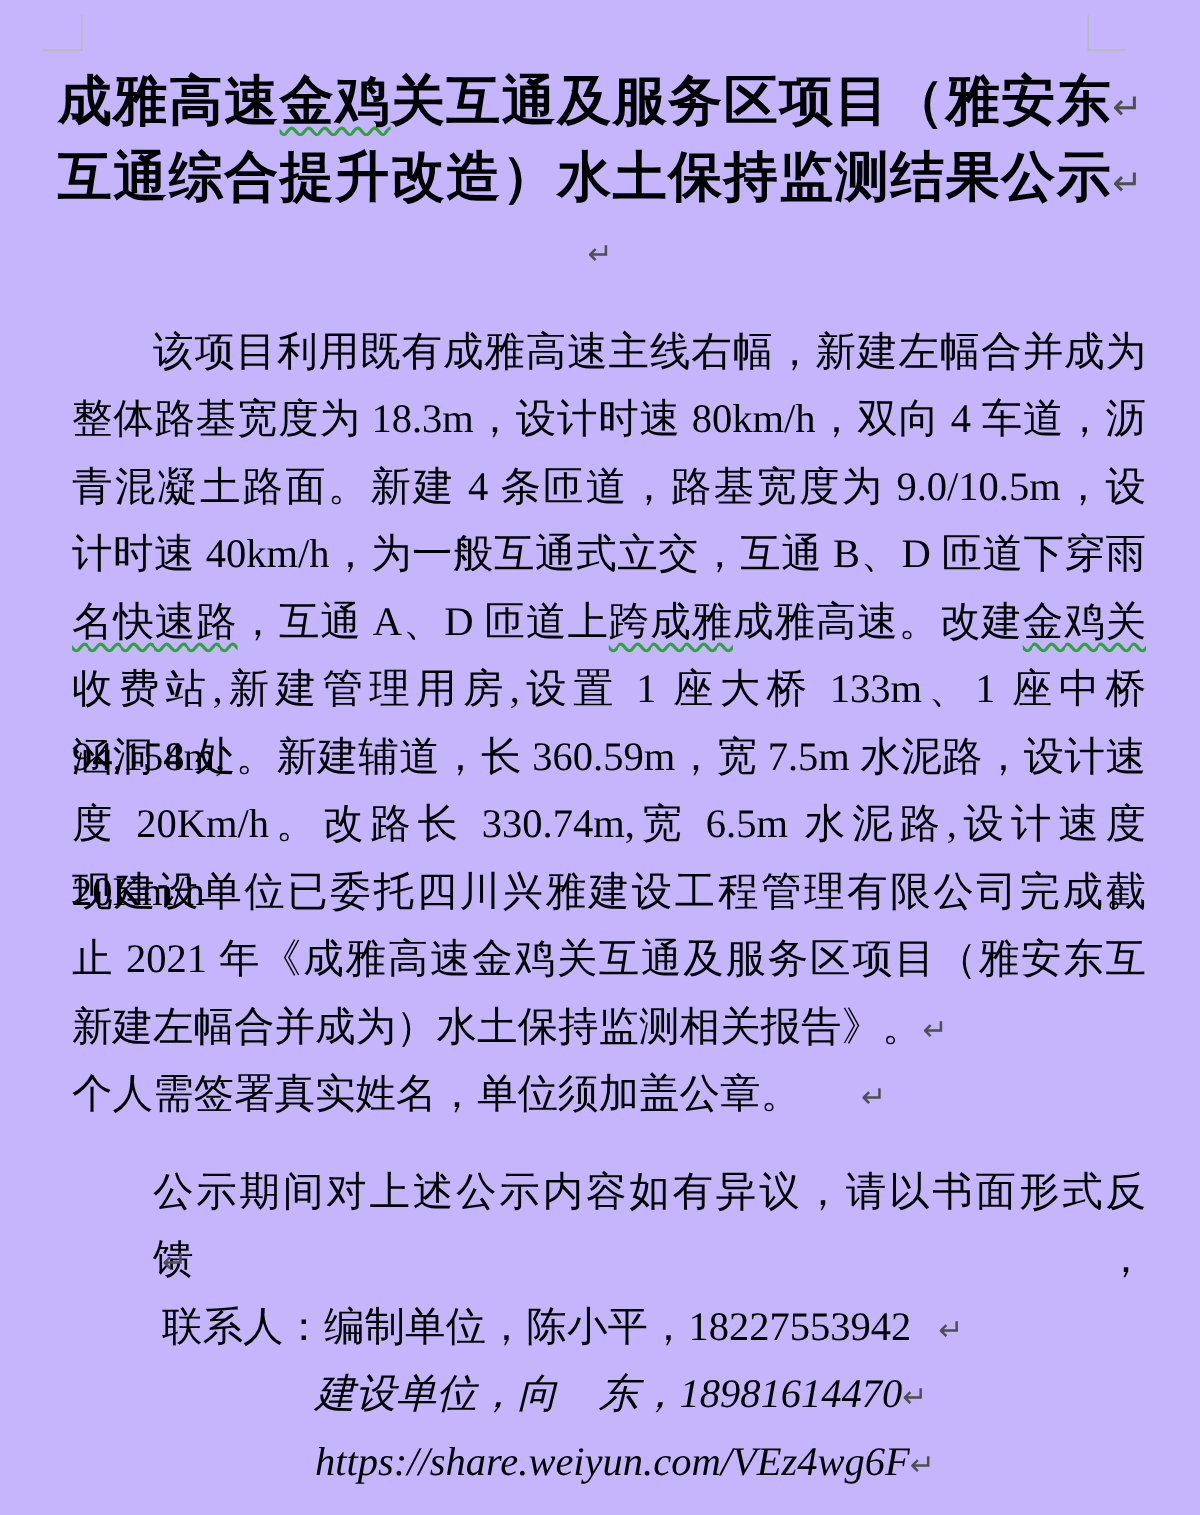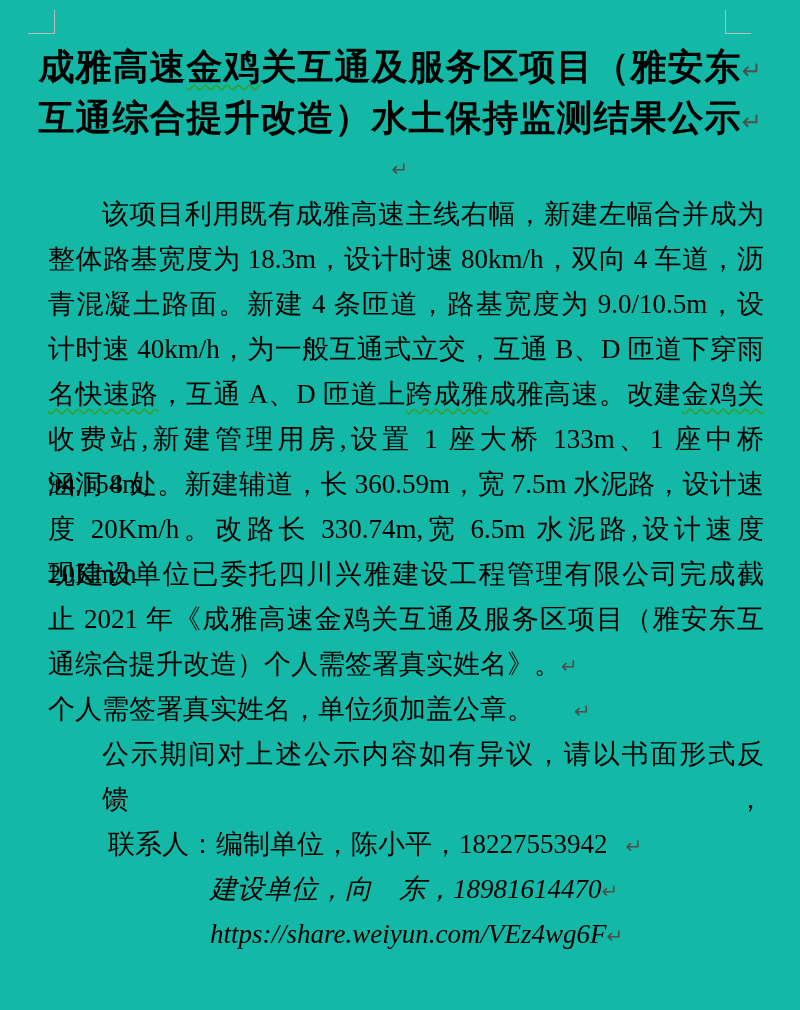--- a/index.html
+++ b/index.html
@@ -1,19 +1,19 @@
 <!DOCTYPE html>
 <html><head>
 <meta charset="utf-8">
 <style>
   html,body{margin:0;padding:0;background:#ffffff;}
   .page{
     position:relative;
     width:800px;height:1010px;
-    background:#14b8a6;
+    background:#c4b5fd;
     overflow:hidden;
     font-family:"Liberation Serif","DejaVu Serif",serif;
     color:#000;
   }
   
   .mark-tl{
     position:absolute;left:28px;top:10px;width:26px;height:23px;
     border-right:1px solid #b9b9b9;border-bottom:1px solid #b9b9b9;
   }
   .mark-tr{
@@ -41,21 +41,21 @@
     height:45px;
     line-height:45px;
     white-space:nowrap;
   }
   .just{
     white-space:normal;
     text-align:justify;
     text-align-last:justify;
     text-justify:inter-ideograph;
   }
-  .indent{padding-left:54px;}
+  .indent{padding-left:54px;margin-top:20px;}
   .ind60{padding-left:60px;}
   .ind162{padding-left:162px;font-style:italic;}
   .sq{
     text-decoration-line:underline;
     text-decoration-style:wavy;
     text-decoration-color:#2fa43c;
     text-decoration-thickness:1.5px;
     text-underline-offset:5px;
   }
   .pil{
@@ -90,21 +90,21 @@
       <div class="line just indent">该项目利用既有成雅高速主线右幅，新建左幅合并成为</div>
       <div class="line just">整体路基宽度为 18.3m，设计时速 80km/h，双向 4 车道，沥</div>
       <div class="line just">青混凝土路面。新建 4 条匝道，路基宽度为 9.0/10.5m，设</div>
       <div class="line just">计时速 40km/h，为一般互通式立交，互通 B、D 匝道下穿雨</div>
       <div class="line just"><span class="sq">名快速路</span><span>，互通 A、D 匝道上</span><span class="sq">跨成雅</span><span>成雅高速。改建</span><span class="sq">金鸡关</span></div>
       <div class="line just">收费站,新建管理用房,设置 1 座大桥 133m、1 座中桥 94.154m,</div>
       <div class="line just">涵洞 8 处。新建辅道，长 360.59m，宽 7.5m 水泥路，设计速</div>
       <div class="line just">度 20Km/h。改路长 330.74m,宽 6.5m 水泥路,设计速度 20Km/h。</div>
       <div class="line just">现建设单位已委托四川兴雅建设工程管理有限公司完成截</div>
       <div class="line just">止 2021 年《成雅高速金鸡关互通及服务区项目（雅安东互</div>
-      <div class="line"><span>通综合提升改造）个人需签署真实姓名》。</span><span class="pil">↵</span></div>
+      <div class="line"><span>新建左幅合并成为）水土保持监测相关报告》。</span><span class="pil">↵</span></div>
     </div>
 
     <div>
       <div class="line"><span>个人需签署真实姓名，单位须加盖公章。</span><span class="pil gap40">↵</span></div>
       <div class="line just indent">公示期间对上述公示内容如有异议，请以书面形式反馈，</div>
     </div>
 
     <div class="line ind60"><span class="pil">↵</span></div>
 
     <div>

